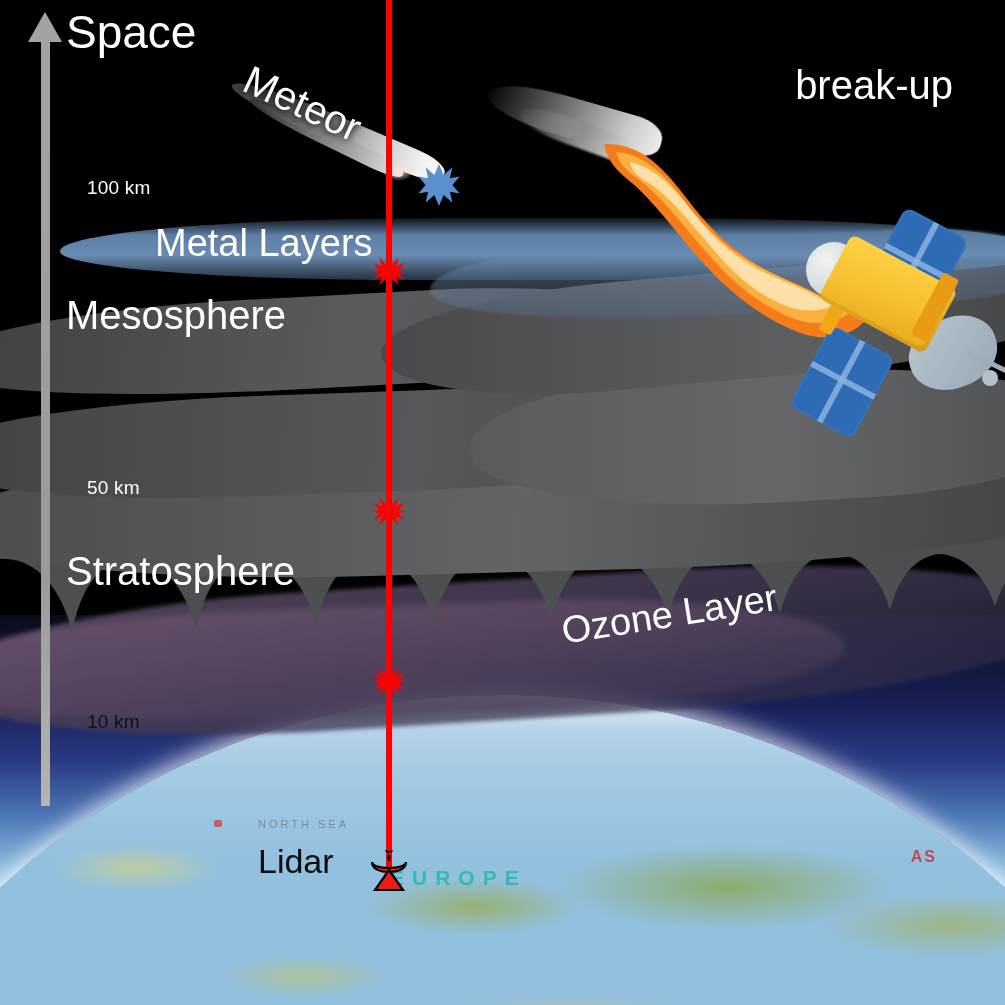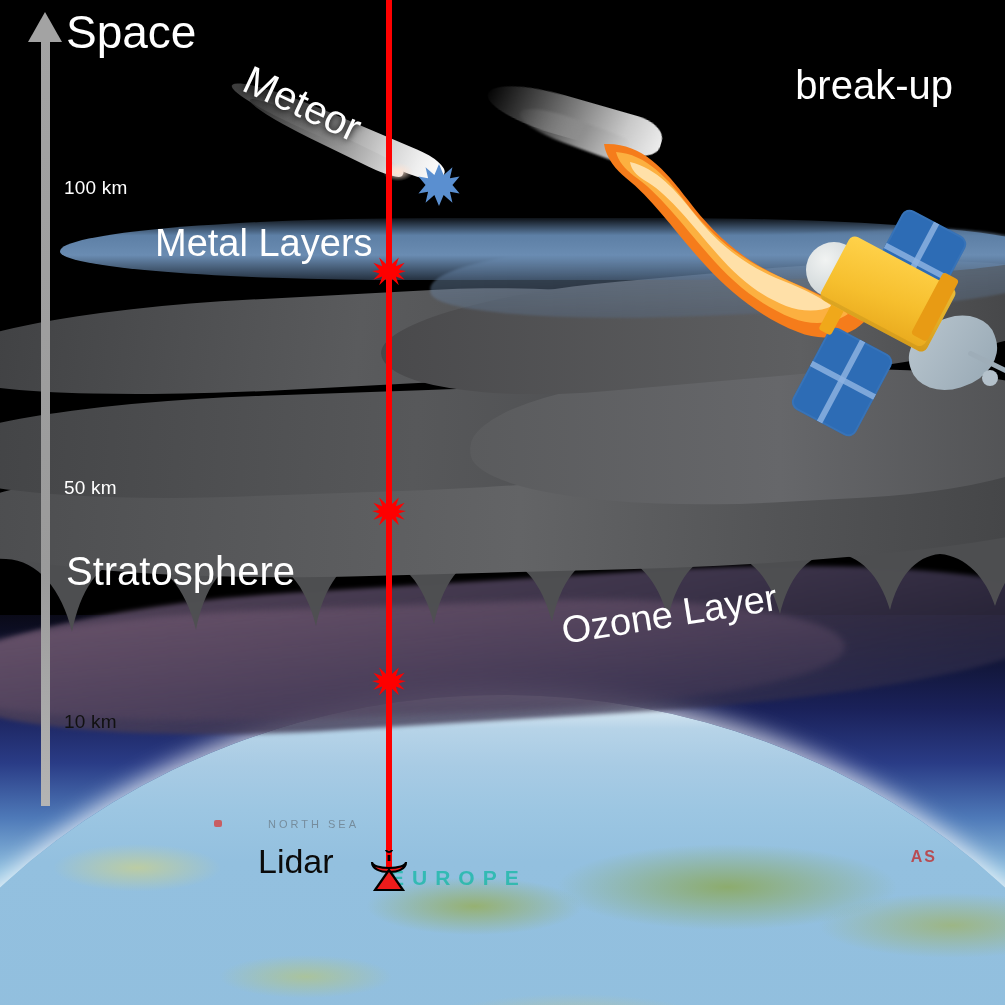--- a/index.html
+++ b/index.html
@@ -79,21 +79,21 @@
     background:linear-gradient(175deg,rgba(110,86,110,.8),rgba(60,52,80,.5));
     border-radius:46% 40% 44% 50% / 60% 62% 58% 56%;transform:rotate(-2deg);filter:blur(3px);
   }
 
   
   #alt-arrow{left:41px;top:26px;width:9px;height:780px;background:linear-gradient(to bottom,#a3a3a3,#9a9a9a 70%,#b4b4b4);}
   #alt-arrow-head{
     left:28px;top:12px;width:0;height:0;
     border-left:17px solid transparent;border-right:17px solid transparent;border-bottom:30px solid #a3a3a3;
   }
-  .alt-lbl{font-size:19px;font-weight:400;letter-spacing:.2px;}
+  .alt-lbl{font-size:19px;font-weight:400;letter-spacing:.2px;margin-left:23px;}
 
   
   #beam{left:386px;top:0;width:6px;height:878px;background:#fe0000;}
   .burst{
     position:absolute;width:34px;height:34px;background:#fe0000;
     clip-path:polygon(50% 0%,58% 30%,79% 10%,70% 36%,96% 26%,78% 47%,100% 50%,78% 57%,96% 76%,70% 66%,79% 92%,58% 72%,50% 100%,42% 72%,21% 92%,30% 66%,4% 76%,22% 57%,0% 50%,22% 47%,4% 26%,30% 36%,21% 10%,42% 30%);
   }
 
   
   #meteor-trail{
@@ -178,21 +178,21 @@
   #ozone-lbl{left:562px;top:612px;font-size:38px;transform:rotate(-9deg);transform-origin:0 50%;}
   #lidar-lbl{left:258px;top:844px;font-size:34px;color:#0b0b0b;}
   #km100{left:64px;top:178px;}
   #km50{left:64px;top:478px;}
   #km10{left:64px;top:712px;color:#111;}
 
   
   #lidar-icon{left:366px;top:850px;width:46px;height:44px;}
   
   #europe-word{left:390px;top:866px;font-size:21px;font-weight:700;letter-spacing:8px;color:#14b8a6;opacity:.75;}
-  #place-word{left:258px;top:818px;font-size:11px;letter-spacing:3px;color:#6a7a86;opacity:.75;margin-left:10px;}
+  #place-word{left:258px;top:818px;font-size:11px;letter-spacing:3px;color:#6a7a86;opacity:.75;}
   #a-word{right:68px;top:848px;font-size:16px;font-weight:700;letter-spacing:2px;color:#c03030;opacity:.8;}
   #dot-marker{left:214px;top:820px;width:8px;height:7px;background:#d04b4b;border-radius:2px;opacity:.85;}
 </style>
 </head>
 <body>
 
 <div id="stage">
 
   <div class="abs" id="earth-limb"></div>
   <div class="abs" id="earth-ball"></div>
@@ -270,20 +270,21 @@
     <path d="M23,20 L9,40 L37,40 Z" fill="#ee1b1b" stroke="#000" stroke-width="2.2"></path>
   </svg>
 
   <div class="abs" id="alt-arrow"></div>
   <div class="abs" id="alt-arrow-head"></div>
 
   <div class="abs lbl" id="space-lbl">Space</div>
   <div class="abs lbl" id="meteor-lbl">Meteor</div>
   <div class="abs lbl" id="sat-lbl"><br><span>break-up</span></div>
   <div class="abs lbl" id="metal-lbl">Metal Layers</div>
+  <div class="abs lbl" id="meso-lbl">Mesosphere</div>
   <div class="abs lbl" id="strato-lbl">Stratosphere</div>
   <div class="abs lbl" id="ozone-lbl">Ozone Layer</div>
   <div class="abs lbl" id="lidar-lbl">Lidar</div>
 
   <div class="abs lbl alt-lbl" id="km100">100 km</div>
   <div class="abs lbl alt-lbl" id="km50">50 km</div>
   <div class="abs lbl alt-lbl" id="km10">10 km</div>
 
 </div>
 

